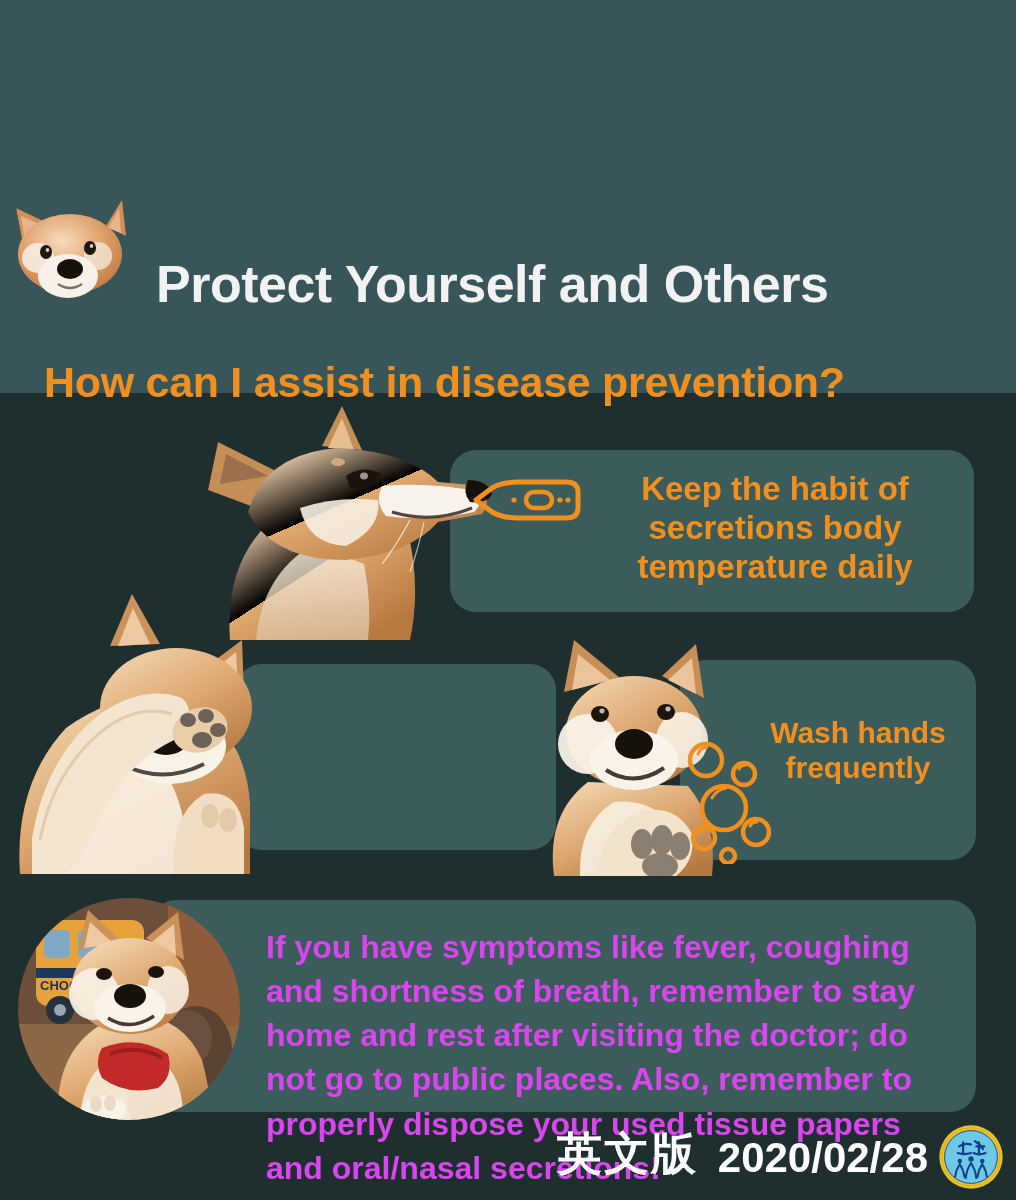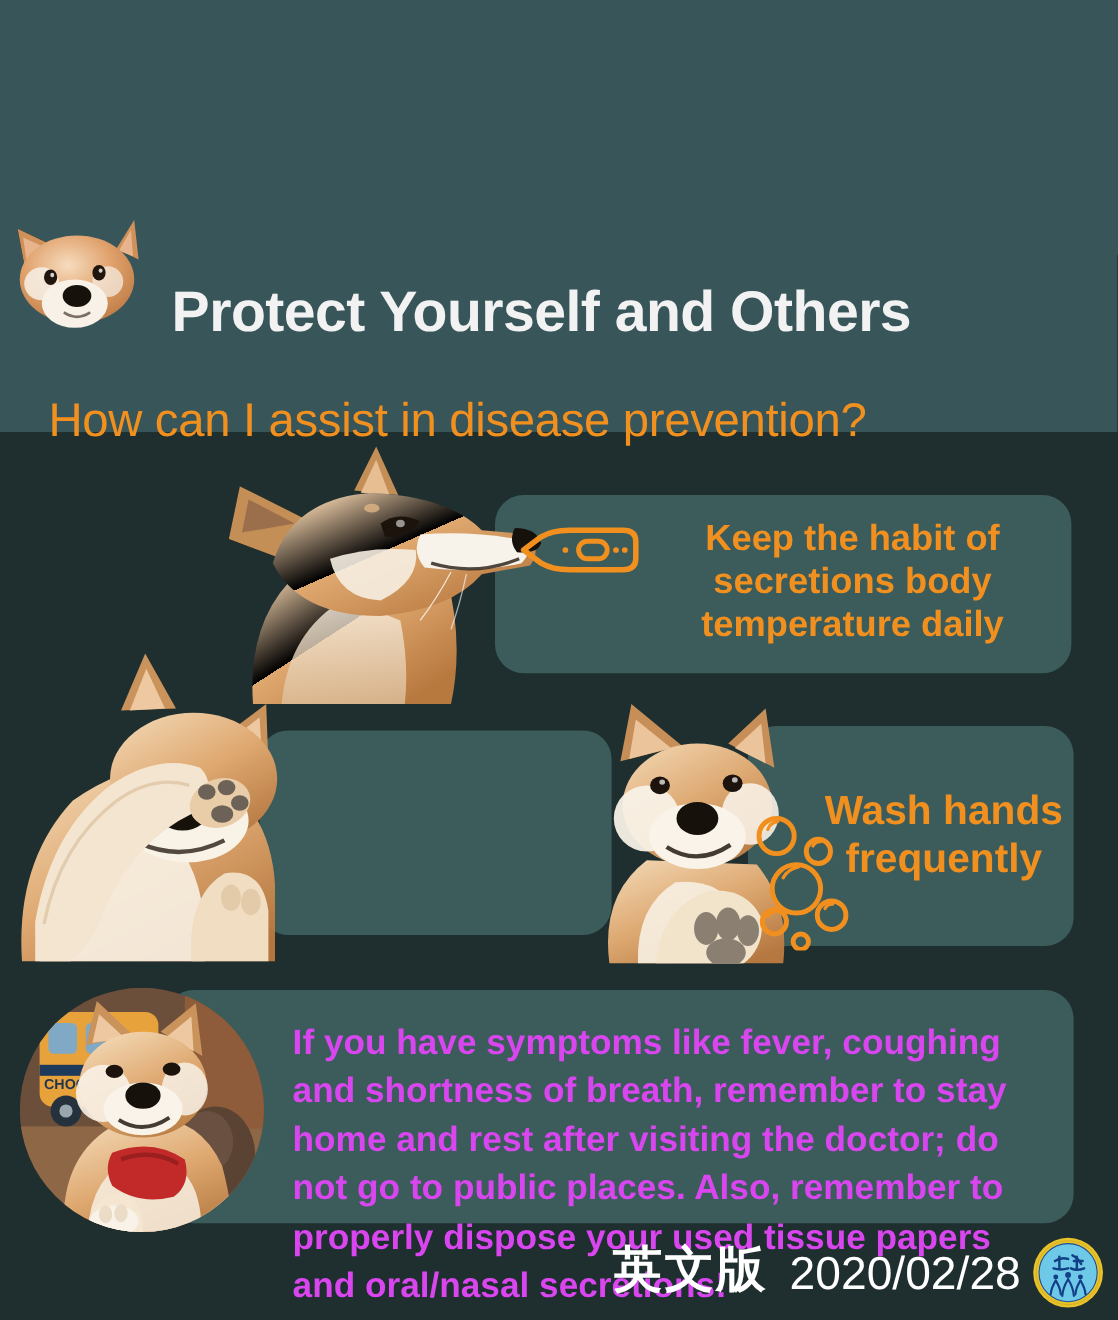--- a/index.html
+++ b/index.html
@@ -30,21 +30,21 @@
   .title{
     position:absolute;left:156px;top:222px;width:840px;
     color:#f2f2f2;
     font-size:52px;font-weight:bold;letter-spacing:-0.5px;
     line-height:1.05;
     white-space:nowrap;
   }
   .subtitle{
     position:absolute;left:44px;top:322px;width:960px;
     color:#f1901f;
-    font-size:43px;font-weight:normal;letter-spacing:-0.3px;
+    font-size:43px;font-weight:bold;letter-spacing:-0.3px;
     white-space:nowrap;
   }
 
   
   .card{
     position:absolute;
     background:#3c5c5c;
     border-radius:26px;
   }
   #card-temp{ left:450px; top:450px; width:524px; height:162px; }
@@ -54,21 +54,21 @@
 
   .card-text{
     position:absolute;
     color:#f1901f;
     font-weight:bold;
     text-align:center;
     line-height:1.18;
   }
   #txt-temp{ left:580px; top:470px; width:390px; font-size:33px; }
   #txt-eyes{ left:248px; top:700px; width:296px; font-size:31px; }
-  #txt-wash{ left:736px; top:715px; width:244px; font-size:37px; }
+  #txt-wash{ left:736px; top:715px; width:244px; font-size:30px; }
 
   #txt-note{
     position:absolute;left:266px;top:925px;width:690px;
     color:#d946ef;font-weight:bold;font-size:32px;line-height:1.38;
     text-align:left;
   }
 
   
   .photo{ position:absolute; }
 
@@ -77,21 +77,21 @@
     position:absolute;left:0;bottom:0;width:1016px;height:86px;
   }
   .footer-cn{
     position:absolute;right:318px;bottom:16px;
     color:#ffffff;font-size:45px;font-weight:bold;
     font-family:Liberation Serif, serif;
     letter-spacing:2px;
   }
   .footer-date{
     position:absolute;right:88px;bottom:18px;
-    color:#ffffff;font-size:42px;font-weight:normal;
+    color:#ffffff;font-size:42px;font-weight:bold;
     letter-spacing:0px;
   }
   .footer-logo{
     position:absolute;right:12px;bottom:10px;width:66px;height:66px;
   }
 </style>
 </head>
 <body>
 
 <div id="poster">

